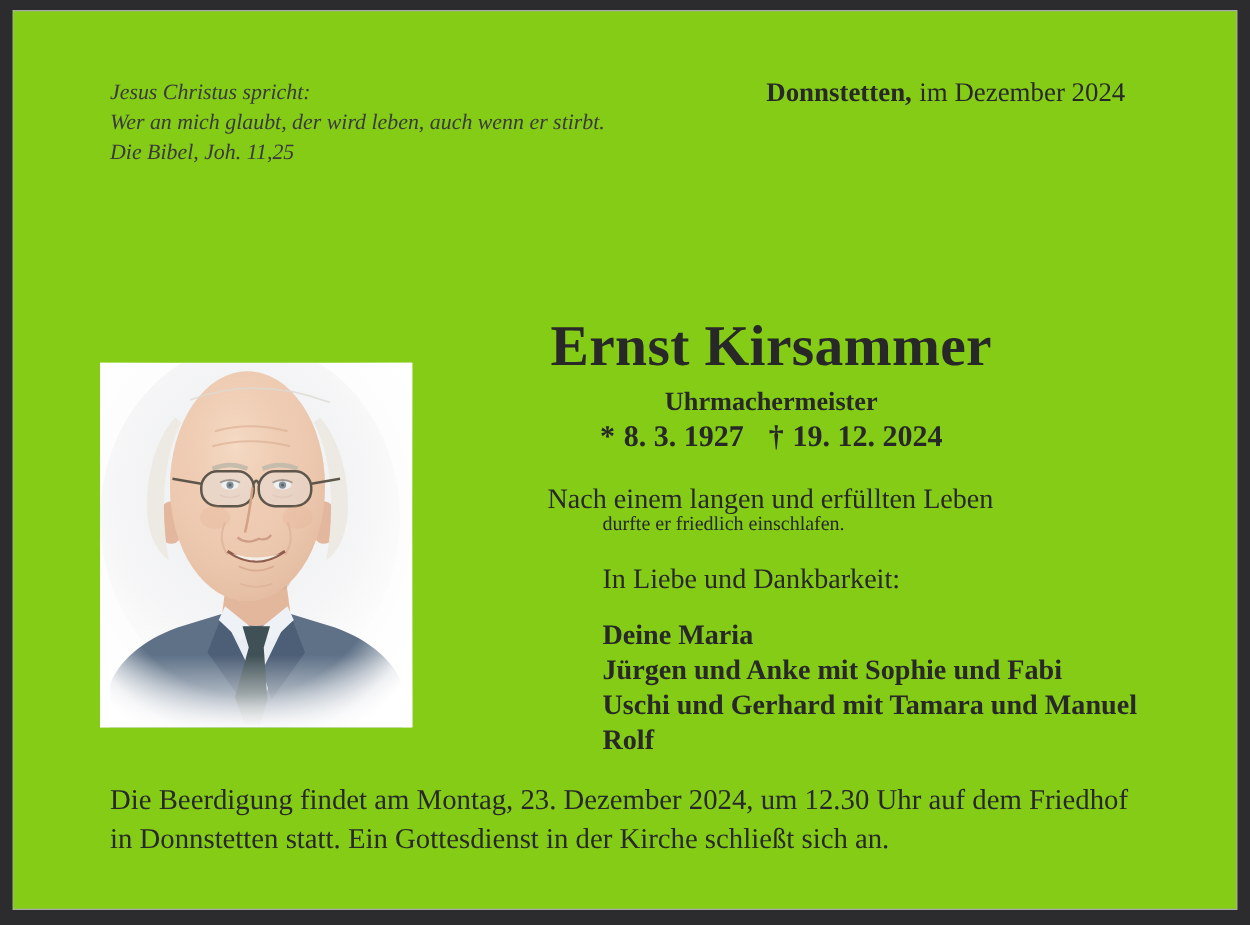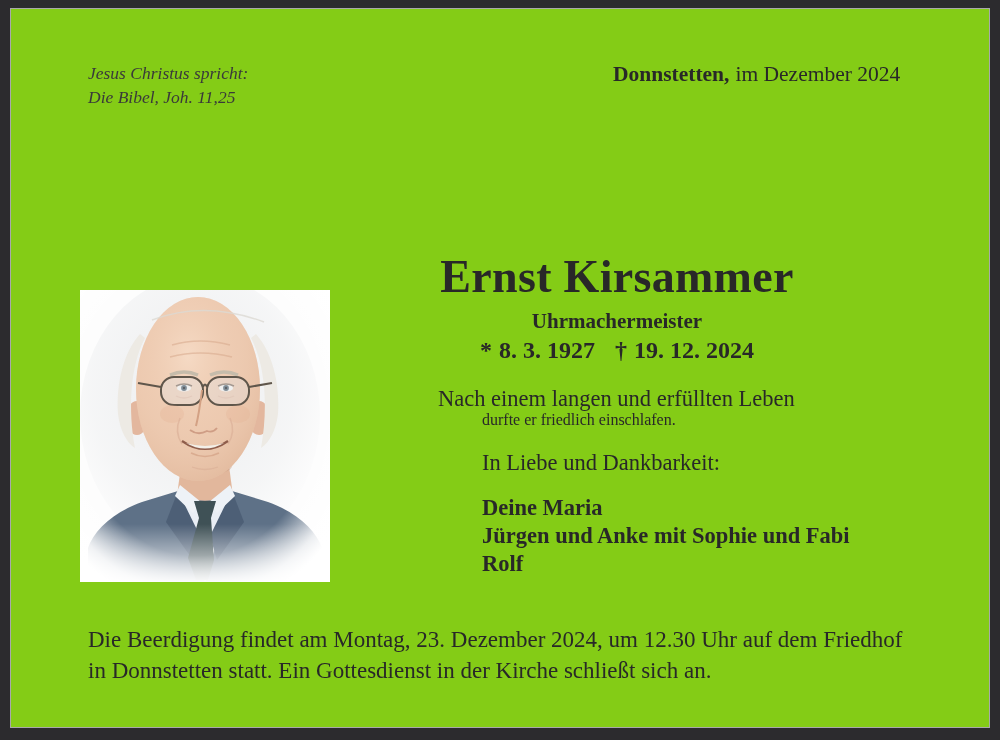--- a/index.html
+++ b/index.html
@@ -90,20 +90,21 @@
 </style>
 </head>
 <body>
 
 <div class="page">
 
   <div class="frame"></div>
 
   <div class="abs scripture">
     <div>Jesus Christus spricht:</div>
+    <div>Wer an mich glaubt, der wird leben, auch wenn er stirbt.</div>
     <div>Die Bibel, Joh. 11,25</div>
   </div>
 
   <div class="abs dateline">
     <span class="place">Donnstetten,</span><span class="date">im Dezember 2024</span>
   </div>
 
 
   <div class="abs photo-box">
     <svg width="250" height="292" viewBox="0 0 250 292">
@@ -207,20 +208,21 @@
     <span class="birth-group"><span class="sym">*</span><span>8. 3. 1927</span></span><span class="death-group"><span class="sym">†</span><span>19. 12. 2024</span></span>
   </div>
 
   <div class="abs tribute-line1">Nach einem langen und erfüllten Leben</div>
   <div class="abs tribute-line2">durfte er friedlich einschlafen.</div>
   <div class="abs closing">In Liebe und Dankbarkeit:</div>
 
   <div class="abs mourners">
     <div>Deine Maria</div>
     <div>Jürgen und Anke mit Sophie und Fabi</div>
+    <div>Uschi und Gerhard mit Tamara und Manuel</div>
     <div>Rolf</div>
   </div>
 
   <div class="abs funeral">
     <div>Die Beerdigung findet am Montag, 23. Dezember 2024, um 12.30 Uhr auf dem Friedhof</div>
     <div>in Donnstetten statt. Ein Gottesdienst in der Kirche schließt sich an.</div>
   </div>
 
 </div>
 

